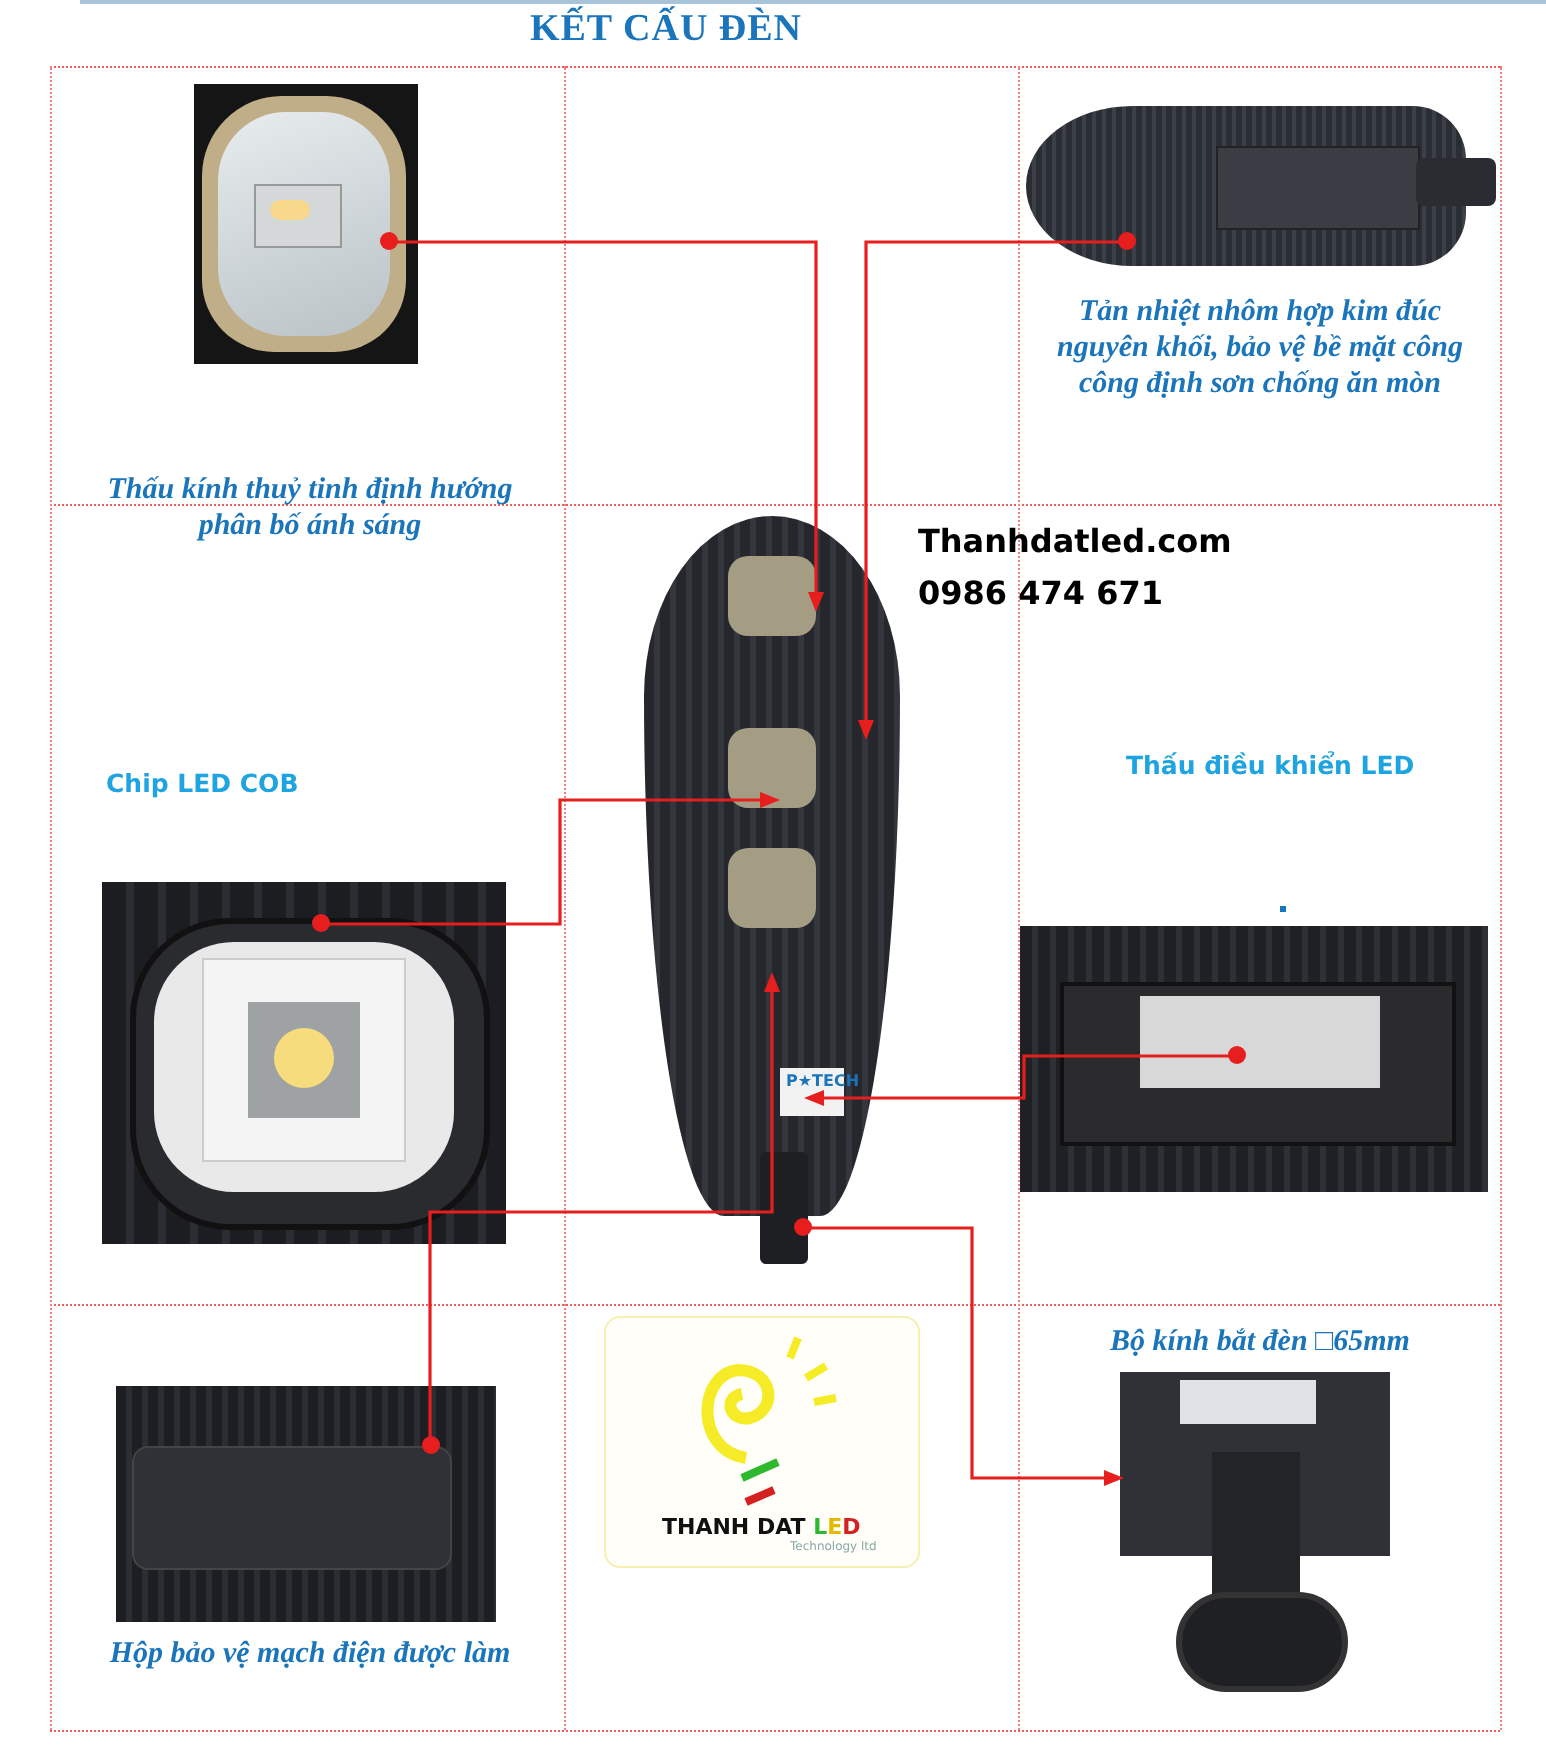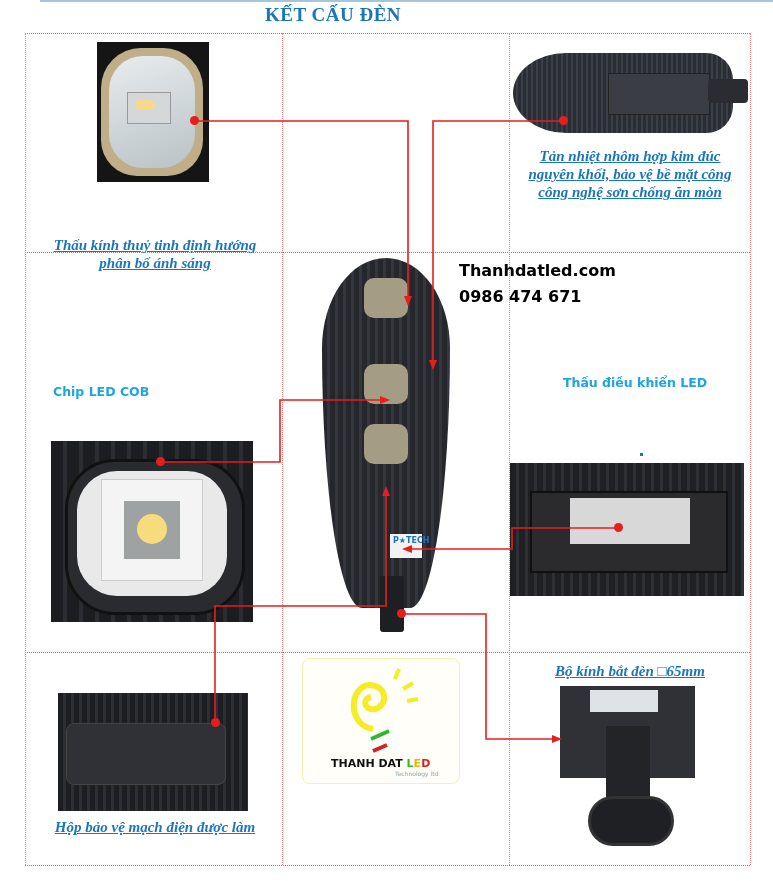--- a/index.html
+++ b/index.html
@@ -1,21 +1,21 @@
 <!DOCTYPE html>
 <html><head>
 <meta charset="utf-8">
 <style>
   html, body { margin:0; padding:0; background:#ffffff; }
   body { width:773px; height:881px; position:relative; overflow:hidden; font-family:"Liberation Serif", serif; }
   .topline { position:absolute; left:40px; top:0; width:733px; height:2px; background:#a8c4d8; }
   .title { position:absolute; left:0; width:666px; top:4px; text-align:center; font-family:"Liberation Serif", serif; font-weight:bold; font-size:19px; color:#1b75bb; letter-spacing:0.5px; }
   .grid-h { position:absolute; left:25px; width:725px; height:0; border-top:1.5px dotted #ef5a5a; }
   .grid-v { position:absolute; width:0; border-left:1px dotted #f08080; }
-  .caption { position:absolute; font-family:"Liberation Serif", serif; font-style:italic; font-weight:bold; font-size:15px; color:#1b75bb; text-align:center; line-height:18px;text-decoration:underline; }
+  .caption { position:absolute; font-family:"Liberation Serif", serif; font-style:italic; font-weight:bold; font-size:15px; color:#1b75bb; text-align:center; line-height:18px; }
   .label-sans { position:absolute; font-family:"DejaVu Sans", sans-serif; font-weight:bold; font-size:12.5px; color:#1ea4e0; }
   .contact { position:absolute; font-family:"DejaVu Sans", sans-serif; font-weight:bold; font-size:16px; color:#000; line-height:26px; }
   .photo { position:absolute; overflow:hidden; }
   .dot { position:absolute; width:9px; height:9px; border-radius:50%; background:#e61e1e; }
   svg.lines { position:absolute; left:0; top:0; }
 </style>
 </head>
 <body>
 
 <div class="topline"></div>
@@ -44,21 +44,21 @@
 
 <div class="photo" style="left:513px;top:45px;width:240px;height:95px;">
   <div style="position:absolute;left:0;top:8px;width:220px;height:80px;border-radius:60px 30px 30px 60px / 45px 30px 30px 45px;background:repeating-linear-gradient(90deg,#2a2d33 0 3px,#3b3f47 3px 5px);"></div>
   <div style="position:absolute;left:95px;top:28px;width:100px;height:40px;background:#3a3d43;border:1px solid #222;"></div>
   <div style="position:absolute;left:195px;top:34px;width:40px;height:24px;border-radius:4px;background:#2a2c31;"></div>
 </div>
 
 <div class="caption" style="left:510px;top:147px;width:240px;">
   <div>Tản nhiệt nhôm hợp kim đúc</div>
   <div>nguyên khối, bảo vệ bề mặt công</div>
-  <div>công nghệ sơn chống ăn mòn</div>
+  <div>công định sơn chống ăn mòn</div>
 </div>
 
 <div class="contact" style="left:459px;top:258px;">
   <div>Thanhdatled.com</div>
   <div>0986 474 671</div>
 </div>
 
 <div class="label-sans" style="left:53px;top:353px;margin-top:31px;">Chip LED COB</div>
 <div class="label-sans" style="left:563px;top:375px;">Thấu điều khiển LED</div>
 <div style="position:absolute;left:640px;top:453px;width:3px;height:3px;background:#1b75bb;"></div>

